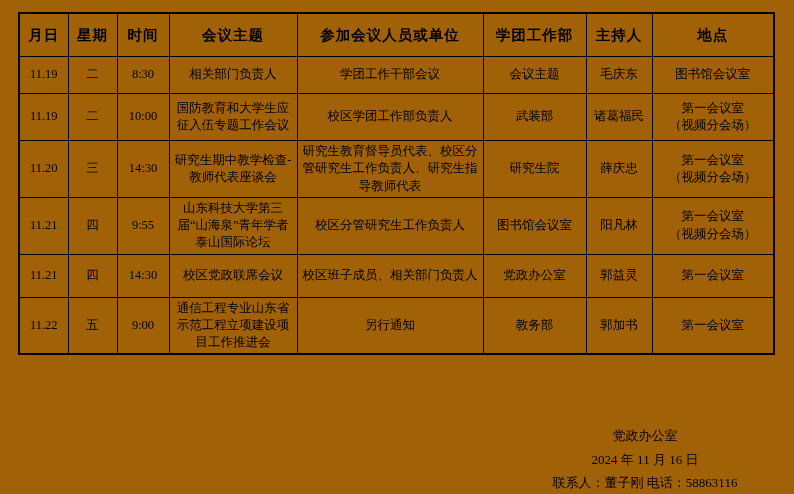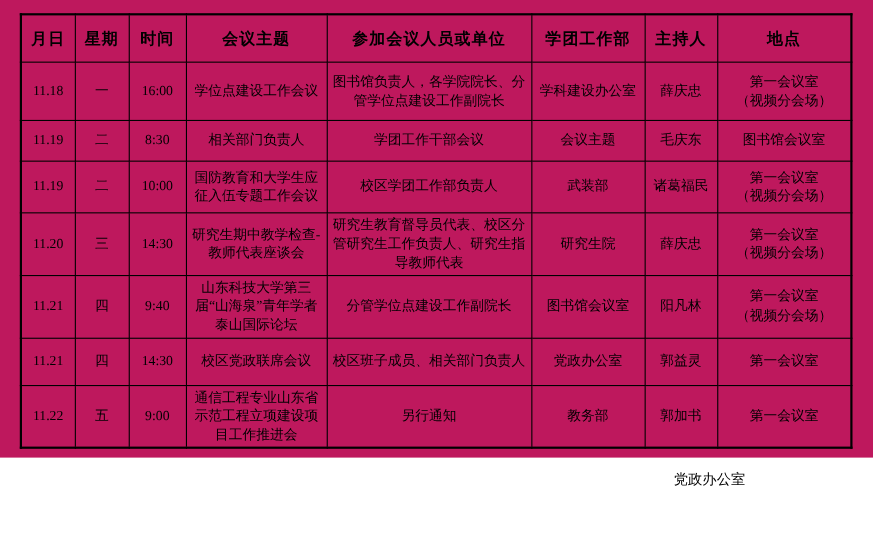--- a/index.html
+++ b/index.html
@@ -8,22 +8,22 @@
     background: #ffffff;
     width: 794px;
     height: 494px;
     overflow: hidden;
     font-family: "Liberation Serif", "DejaVu Serif", serif;
     color: #000000;
   }
   .page {
     position: relative;
     width: 794px;
-    height: 416px;
-    background: #be185d;
+    height: 494px;
+    background: #a16207;
   }
   table.schedule {
     position: absolute;
     left: 18px;
     top: 12px;
     width: 755px;
     border-collapse: collapse;
     table-layout: fixed;
     border: 2px solid #000000;
   }
@@ -81,31 +81,20 @@
         <th>星期</th>
         <th>时间</th>
         <th>会议主题</th>
         <th>参加会议人员或单位</th>
         <th>学团工作部</th>
         <th>主持人</th>
         <th>地点</th>
       </tr>
     </thead>
     <tbody>
-        <tr style="height: 53px;">
-          <td>11.18</td>
-          <td>一</td>
-          <td>16:00</td>
-          <td>学位点建设工作会议</td>
-          <td>图书馆负责人，各学院院长、分管学位点建设工作副院长</td>
-          <td>学科建设办公室</td>
-          <td>薛庆忠</td>
-          <td>第一会议室
-（视频分会场）</td>
-        </tr>
         <tr style="height: 37px;">
           <td>11.19</td>
           <td>二</td>
           <td>8:30</td>
           <td>相关部门负责人</td>
           <td>学团工作干部会议</td>
           <td>会议主题</td>
           <td>毛庆东</td>
           <td>图书馆会议室</td>
         </tr>
@@ -127,23 +116,23 @@
           <td>研究生期中教学检查-教师代表座谈会</td>
           <td>研究生教育督导员代表、校区分管研究生工作负责人、研究生指导教师代表</td>
           <td>研究生院</td>
           <td>薛庆忠</td>
           <td>第一会议室
 （视频分会场）</td>
         </tr>
         <tr style="height: 55px;">
           <td>11.21</td>
           <td>四</td>
-          <td>9:40</td>
+          <td>9:55</td>
           <td>山东科技大学第三届“山海泉”青年学者泰山国际论坛</td>
-          <td>分管学位点建设工作副院长</td>
+          <td>校区分管研究生工作负责人</td>
           <td>图书馆会议室</td>
           <td>阳凡林</td>
           <td>第一会议室
 （视频分会场）</td>
         </tr>
         <tr style="height: 43px;">
           <td>11.21</td>
           <td>四</td>
           <td>14:30</td>
           <td>校区党政联席会议</td>
@@ -160,15 +149,17 @@
           <td>另行通知</td>
           <td>教务部</td>
           <td>郭加书</td>
           <td>第一会议室</td>
         </tr>
       </tbody>
   </table>
 
   <div class="footer-block">
     <div>党政办公室</div>
+    <div>2024 年 11 月 16 日</div>
+    <div>联系人：董子刚  电话：58863116</div>
   </div>
 
 </div>
 
 </body></html>

